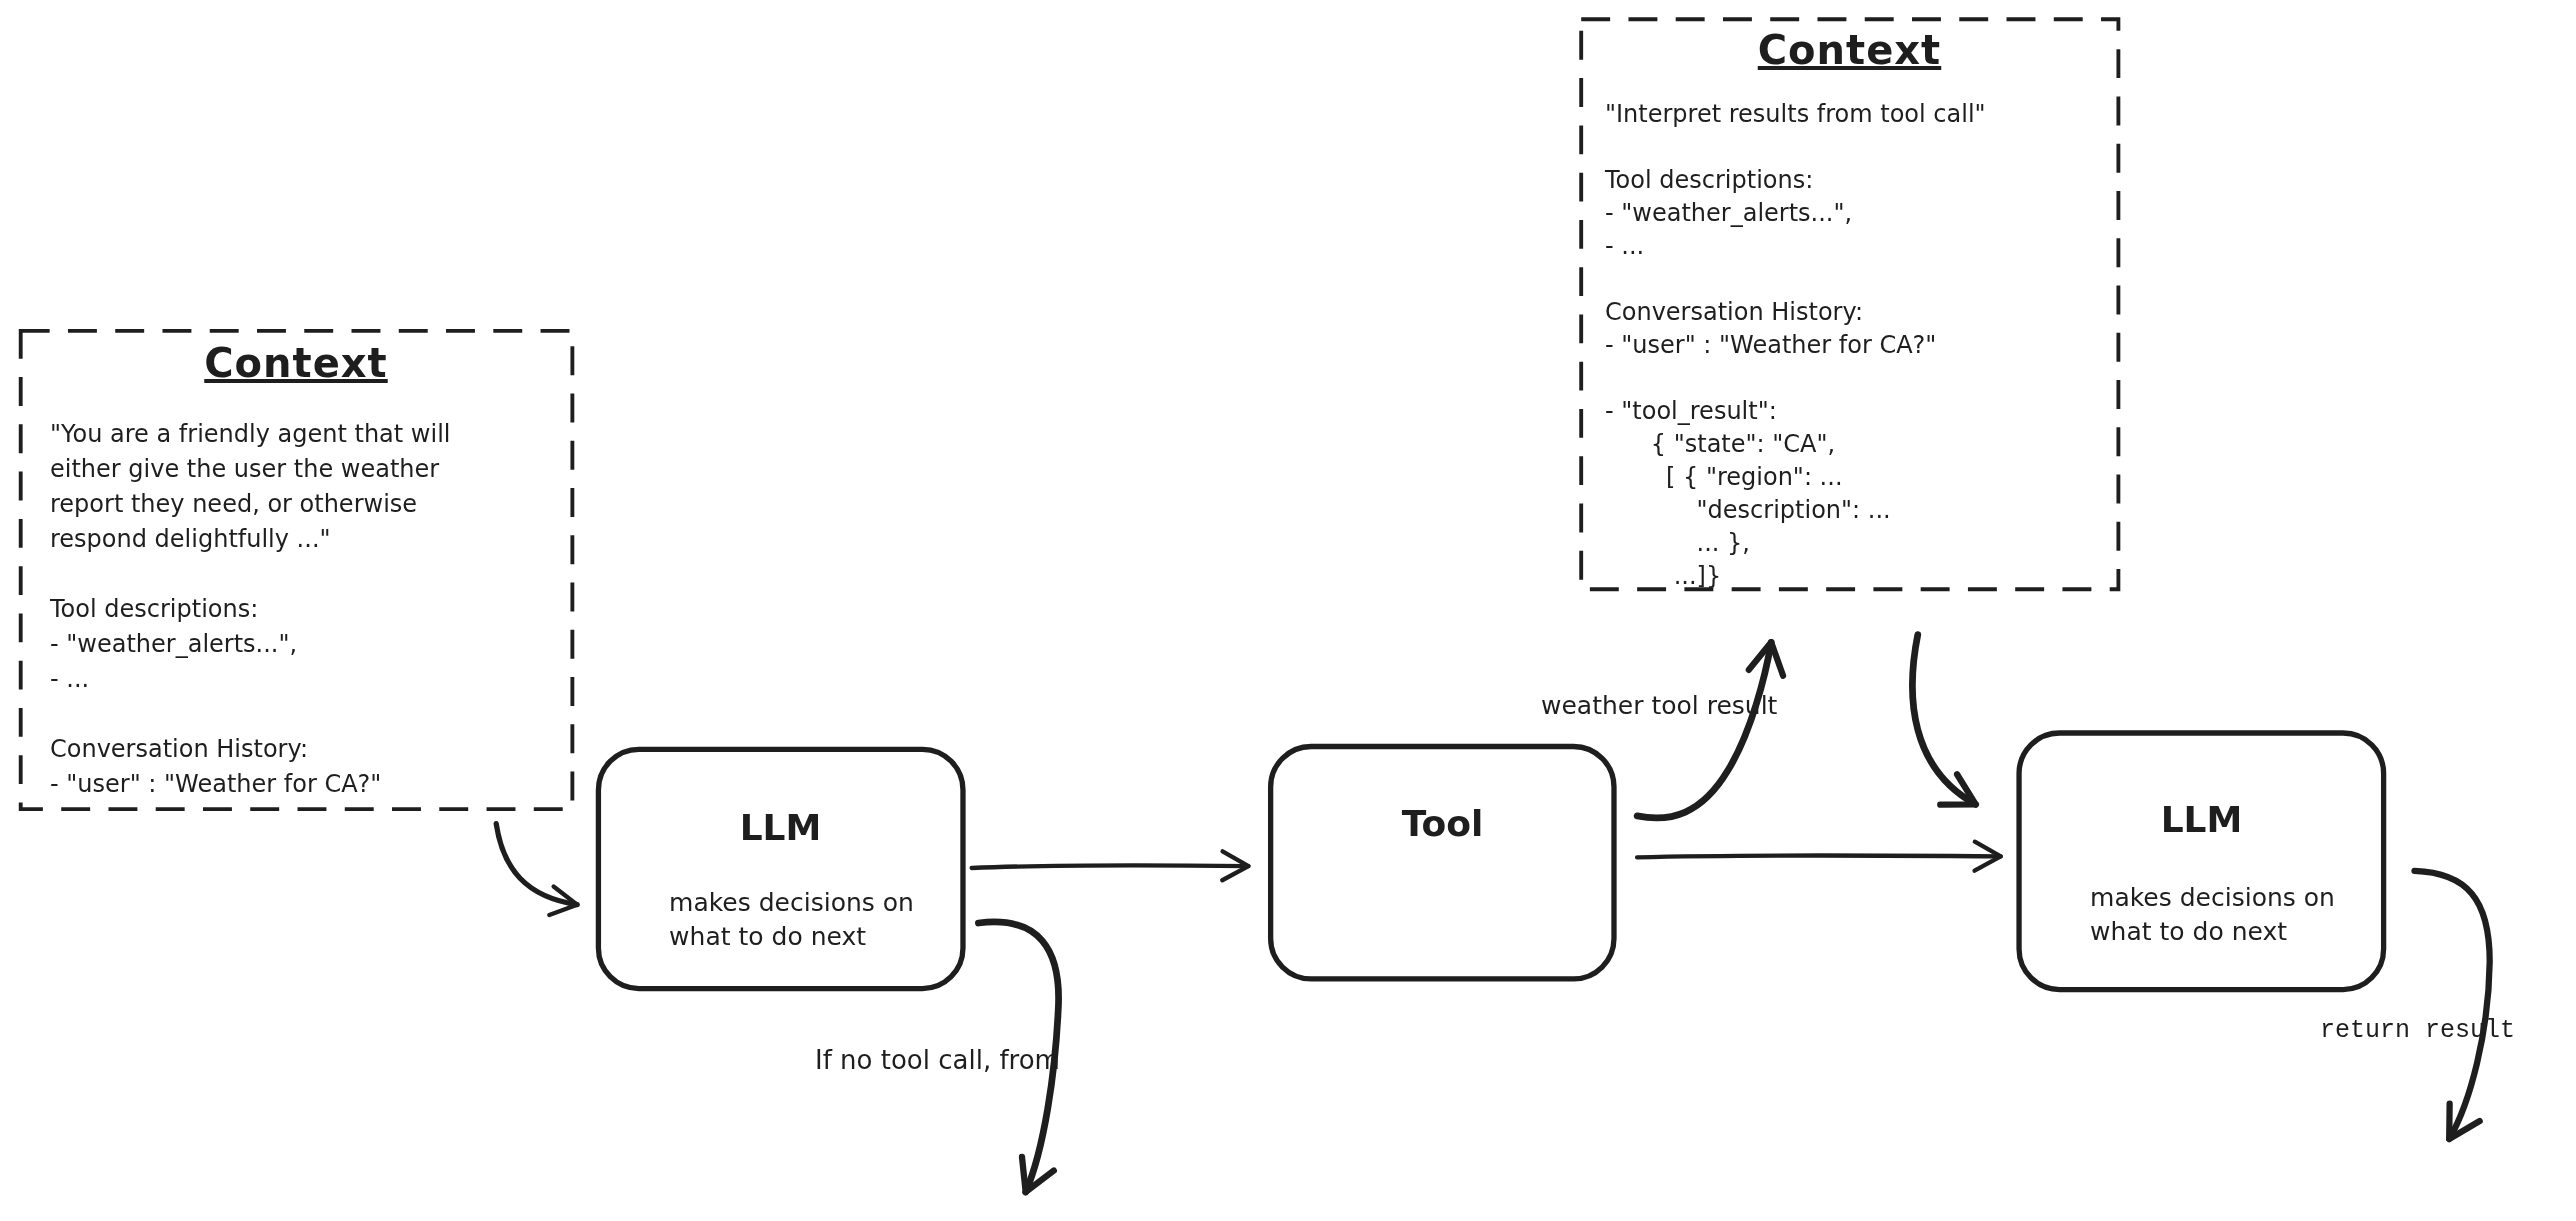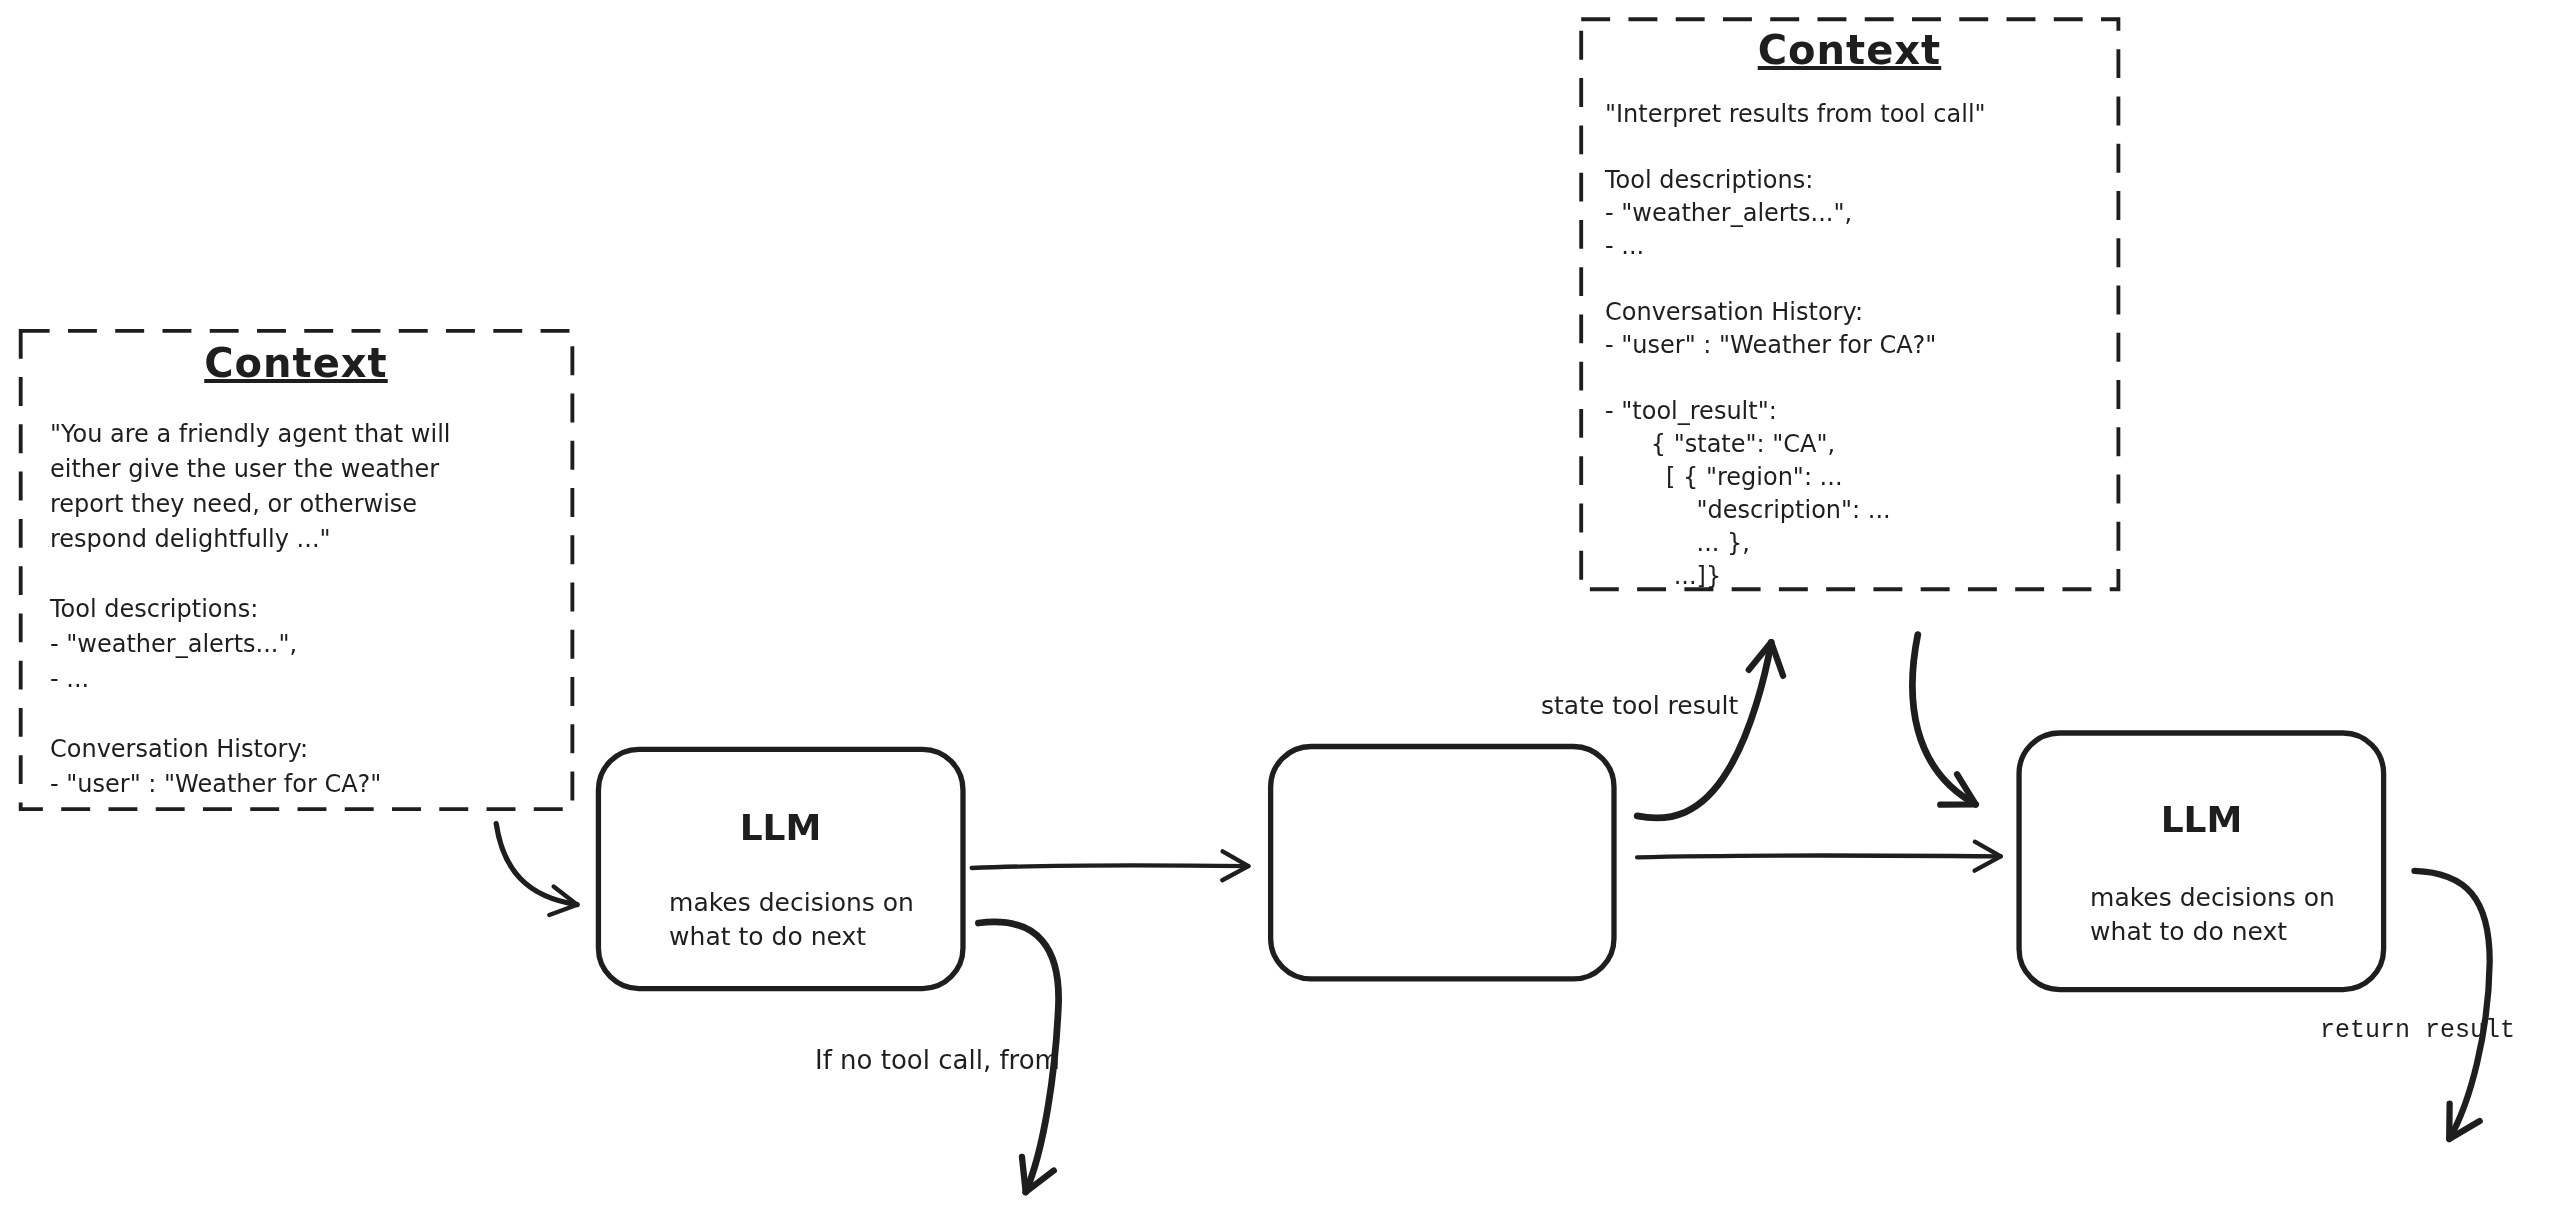--- a/index.html
+++ b/index.html
@@ -112,25 +112,26 @@
             "description": ...
             ... },
          ...]}</div>
 
   <div class="node-title" style="left:598px; top:807px; width:365px;">LLM</div>
   <div class="sub-wrap" style="left:598px; top:886px; width:365px;">
     <span class="sub">makes decisions on
 what to do next</span>
   </div>
 
+  <div class="node-title" style="left:1271px; top:803px; width:343px;">Tool</div>
 
   <div class="node-title" style="left:2019px; top:799px; width:365px;">LLM</div>
   <div class="sub-wrap" style="left:2019px; top:881px; width:365px;">
     <span class="sub">makes decisions on
 what to do next</span>
   </div>
 
-  <div class="edge-label" style="left:1541px; top:691px;">state tool result</div>
+  <div class="edge-label" style="left:1541px; top:691px;">weather tool result</div>
   <div class="edge-label" style="left:815px; top:1045px; font-size:26px;">If no tool call, from</div>
   <div class="edge-label" style="left:2320px; top:1016px;font-family:Liberation Mono, monospace;">return result</div>
 
 </div>
 
 
 </body></html>

